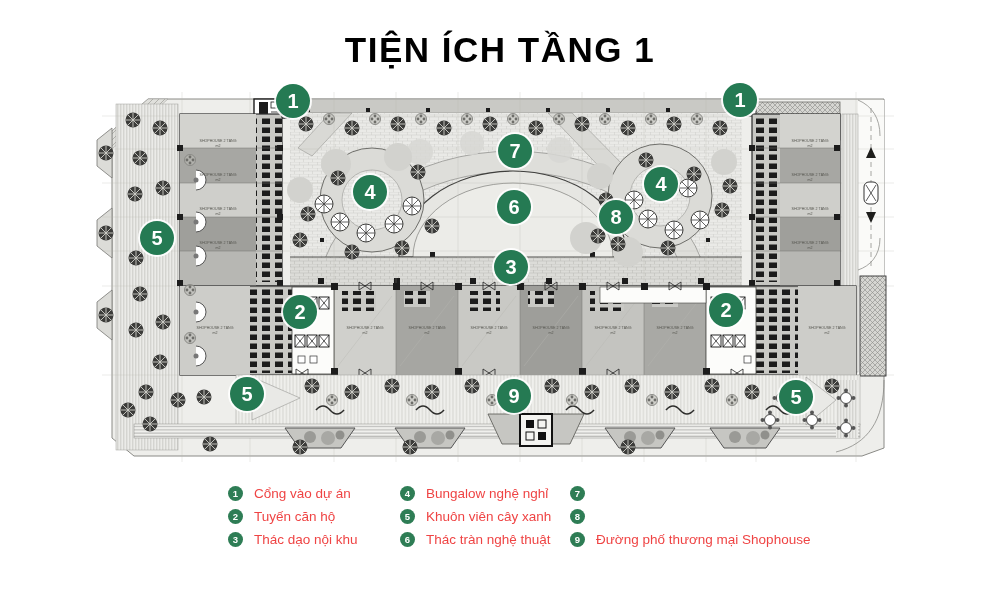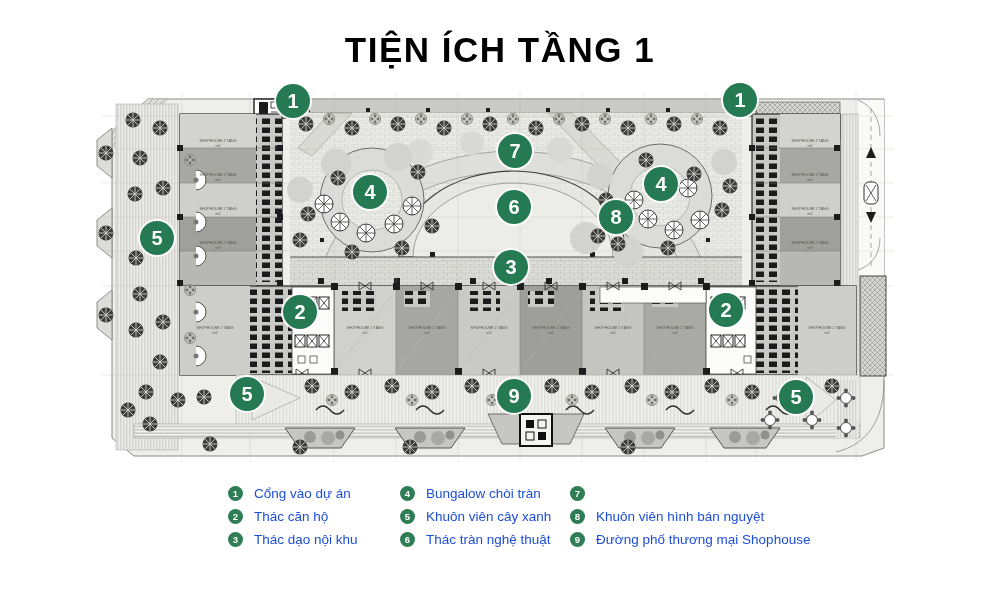--- a/index.html
+++ b/index.html
@@ -13,21 +13,21 @@
     background:#257a53;color:#fff;display:flex;align-items:center;justify-content:center;
     font-size:20px;font-weight:700;box-shadow:0 0 0 2px rgba(255,255,255,.9);line-height:1}
   .legend{position:absolute;top:486px;left:0;width:100%;height:80px}
   .legend-col{position:absolute;top:0;display:flex;flex-direction:column;gap:8px}
   .legend-col:nth-child(1){left:228px}
   .legend-col:nth-child(2){left:400px}
   .legend-col:nth-child(3){left:570px}
   .legend-item{display:flex;align-items:center;gap:11px;height:15px}
   .legend-num{flex:0 0 15px;width:15px;height:15px;border-radius:50%;background:#2e7d55;
     color:#fff;font-size:9.5px;font-weight:700;display:flex;align-items:center;justify-content:center;line-height:1}
-  .legend-label{font-size:13.5px;color:#1d4ed8;font-weight:500;white-space:nowrap}
+  .legend-label{font-size:13.5px;color:#ef4444;font-weight:500;white-space:nowrap}
 </style>
 </head>
 <body>
 
 <div id="stage">
   <h1 class="title">TIỆN ÍCH TẦNG 1</h1>
 
   <svg class="plan-svg" width="1000" height="600" viewBox="0 0 1000 600">
     <defs>
       <pattern id="pat-v" width="3" height="4" patternUnits="userSpaceOnUse">
@@ -462,48 +462,47 @@
     </div>
 
   <div class="legend" id="legend">
       <div class="legend-col">
         <div class="legend-item">
           <span class="legend-num">1</span>
           <span class="legend-label">Cổng vào dự án</span>
         </div>
         <div class="legend-item">
           <span class="legend-num">2</span>
-          <span class="legend-label">Thác căn hộ</span>
+          <span class="legend-label">Tuyến căn hộ</span>
         </div>
         <div class="legend-item">
           <span class="legend-num">3</span>
           <span class="legend-label">Thác dạo nội khu</span>
         </div>
       </div>
       <div class="legend-col">
         <div class="legend-item">
           <span class="legend-num">4</span>
-          <span class="legend-label">Bungalow chòi tràn</span>
+          <span class="legend-label">Bungalow nghệ nghỉ</span>
         </div>
         <div class="legend-item">
           <span class="legend-num">5</span>
           <span class="legend-label">Khuôn viên cây xanh</span>
         </div>
         <div class="legend-item">
           <span class="legend-num">6</span>
           <span class="legend-label">Thác tràn nghệ thuật</span>
         </div>
       </div>
       <div class="legend-col">
         <div class="legend-item">
           <span class="legend-num">7</span>
         </div>
         <div class="legend-item">
           <span class="legend-num">8</span>
-          <span class="legend-label">Khuôn viên hình bán nguyệt</span>
         </div>
         <div class="legend-item">
           <span class="legend-num">9</span>
           <span class="legend-label">Đường phố thương mại Shophouse</span>
         </div>
       </div>
     </div>
 </div>
 
 </body></html>

